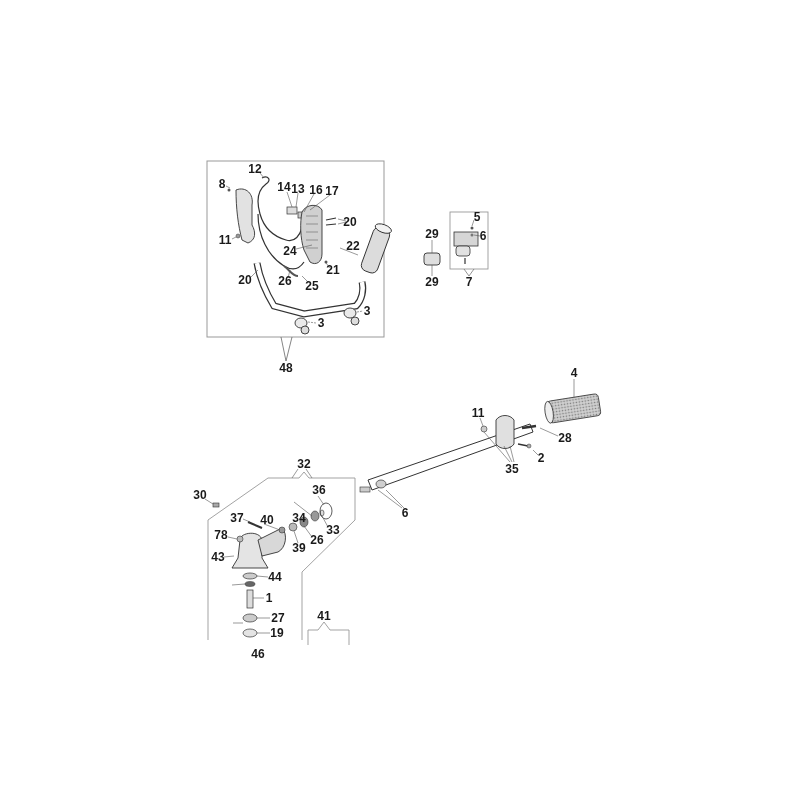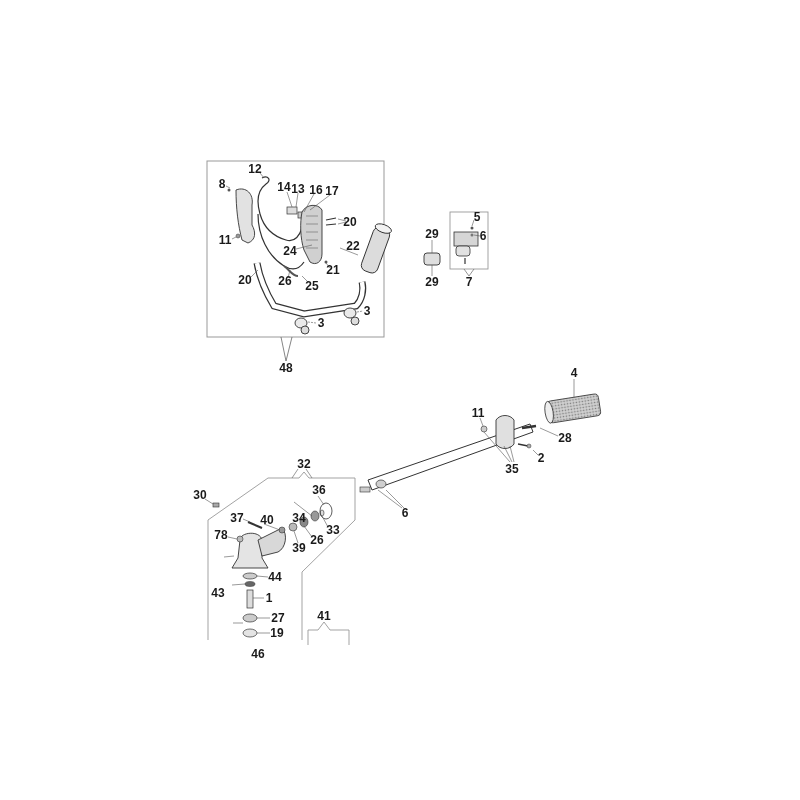--- a/index.html
+++ b/index.html
@@ -160,20 +160,20 @@
     <div class="lbl" style="left: 304px; top: 464px;">32</div>
     <div class="lbl" style="left: 200px; top: 495px;">30</div>
     <div class="lbl" style="left: 299px; top: 518px;">34</div>
     <div class="lbl" style="left: 319px; top: 490px;">36</div>
     <div class="lbl" style="left: 237px; top: 518px;">37</div>
     <div class="lbl" style="left: 267px; top: 520px;">40</div>
     <div class="lbl" style="left: 333px; top: 530px;">33</div>
     <div class="lbl" style="left: 221px; top: 535px;">78</div>
     <div class="lbl" style="left: 317px; top: 540px;">26</div>
     <div class="lbl" style="left: 299px; top: 548px;">39</div>
-    <div class="lbl" style="left: 218px; top: 557px; margin-top: 36px;">43</div>
+    <div class="lbl" style="left: 218px; top: 557px;">43</div>
     <div class="lbl" style="left: 275px; top: 577px;">44</div>
     <div class="lbl" style="left: 269px; top: 598px;">1</div>
     <div class="lbl" style="left: 278px; top: 618px;">27</div>
     <div class="lbl" style="left: 226px; top: 654px; margin-left: 32px;">46</div>
     <div class="lbl" style="left: 277px; top: 633px;">19</div>
     <div class="lbl" style="left: 324px; top: 616px;">41</div>
   </div>
 
 </body></html>

